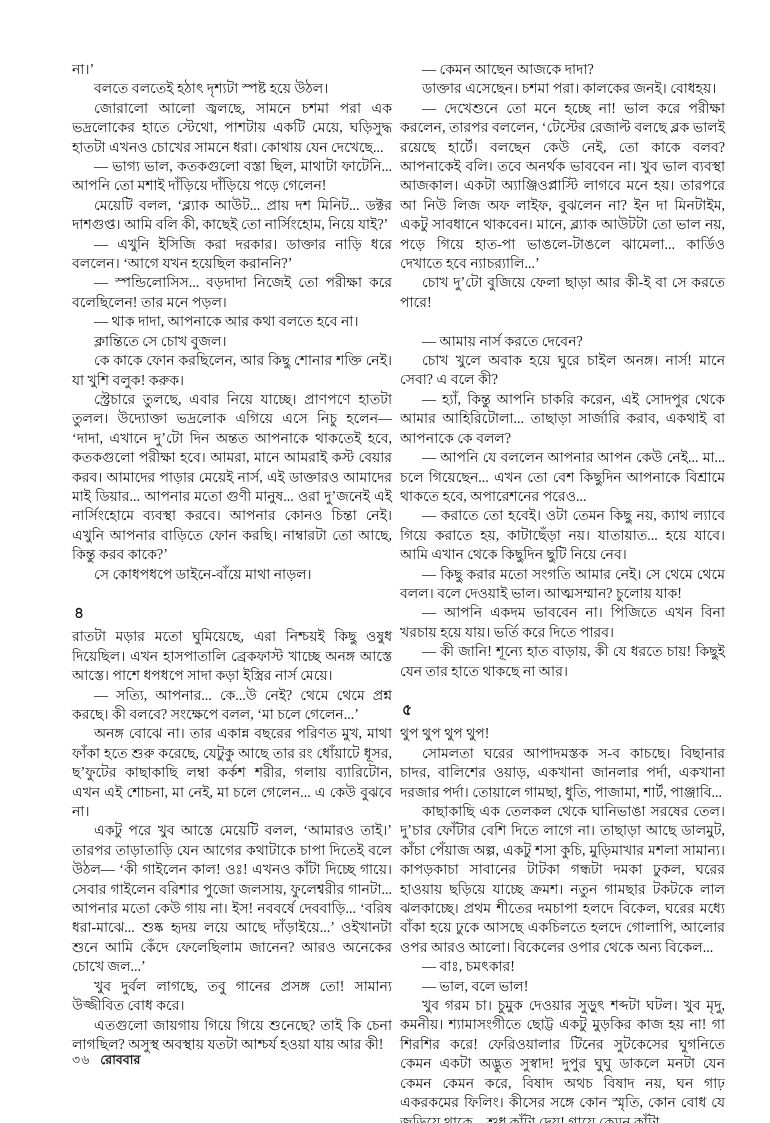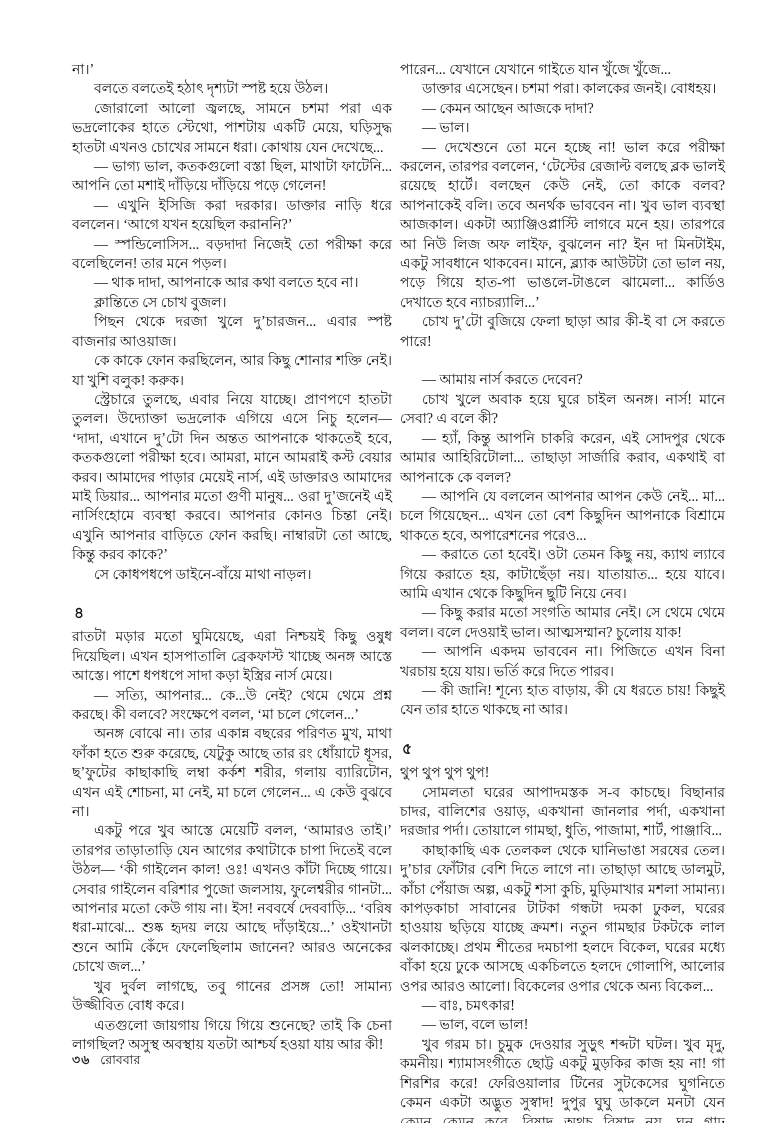--- a/index.html
+++ b/index.html
@@ -40,56 +40,54 @@
   .spacer { height: 19.4px; }
   .footer {
     position: absolute;
     left: 72px;
     top: 1052px;
     font-size: 12.5px;
     line-height: 16px;
     color: #1c1c1c;
   }
   .footer .page-number {
-    font-weight: 700;
+    font-weight: 400;
     margin-right: 10px;
     letter-spacing: 1px;
   }
-  .footer .magazine-name { font-weight: 400; }
+  .footer .magazine-name { font-weight: 700; }
 </style>
 </head>
 <body>
 
 <div class="page">
   <div class="column column-left">
       <p class="para">না।’</p>
       <p class="para indent">বলতে বলতেই হঠাৎ দৃশ্যটা স্পষ্ট হয়ে উঠল।</p>
       <p class="para indent">জোরালো আলো জ্বলছে, সামনে চশমা পরা এক ভদ্রলোকের হাতে স্টেথো, পাশটায় একটি মেয়ে, ঘড়িসুদ্ধ হাতটা এখনও চোখের সামনে ধরা। কোথায় যেন দেখেছে...</p>
       <p class="para indent">— ভাগ্য ভাল, কতকগুলো বস্তা ছিল, মাথাটা ফাটেনি... আপনি তো মশাই দাঁড়িয়ে দাঁড়িয়ে পড়ে গেলেন!</p>
+      <p class="para indent">মেয়েটি বলল, ‘ব্ল্যাক আউট... প্রায় দশ মিনিট... ডক্টর দাশগুপ্ত। আমি বলি কী, কাছেই তো নার্সিংহোম, নিয়ে যাই?’</p>
       <p class="para indent">— এখুনি ইসিজি করা দরকার। ডাক্তার নাড়ি ধরে বললেন। ‘আগে যখন হয়েছিল করাননি?’</p>
       <p class="para indent">— স্পন্ডিলোসিস... বড়দাদা নিজেই তো পরীক্ষা করে বলেছিলেন! তার মনে পড়ল।</p>
       <p class="para indent">— থাক দাদা, আপনাকে আর কথা বলতে হবে না।</p>
       <p class="para indent">ক্লান্তিতে সে চোখ বুজল।</p>
-      <p class="para indent">পিছন থেকে দরজা খুলে দু’চারজন... এবার স্পষ্ট বাজনার আওয়াজ।</p>
       <p class="para indent">কে কাকে ফোন করছিলেন, আর কিছু শোনার শক্তি নেই। যা খুশি বলুক! করুক।</p>
       <p class="para indent">স্ট্রেচারে তুলছে, এবার নিয়ে যাচ্ছে। প্রাণপণে হাতটা তুলল। উদ্যোক্তা ভদ্রলোক এগিয়ে এসে নিচু হলেন— ‘দাদা, এখানে দু’টো দিন অন্তত আপনাকে থাকতেই হবে, কতকগুলো পরীক্ষা হবে। আমরা, মানে আমরাই কস্ট বেয়ার করব। আমাদের পাড়ার মেয়েই নার্স, এই ডাক্তারও আমাদের মাই ডিয়ার... আপনার মতো গুণী মানুষ... ওরা দু’জনেই এই নার্সিংহোমে ব্যবস্থা করবে। আপনার কোনও চিন্তা নেই। এখুনি আপনার বাড়িতে ফোন করছি। নাম্বারটা তো আছে, কিন্তু করব কাকে?’</p>
       <p class="para indent">সে কোধপধপে ডাইনে-বাঁয়ে মাথা নাড়ল।</p>
       <div class="section-number">৪</div>
       <p class="para">রাতটা মড়ার মতো ঘুমিয়েছে, এরা নিশ্চয়ই কিছু ওষুধ দিয়েছিল। এখন হাসপাতালি ব্রেকফাস্ট খাচ্ছে অনঙ্গ আস্তে আস্তে। পাশে ধপধপে সাদা কড়া ইস্ত্রির নার্স মেয়ে।</p>
       <p class="para indent">— সত্যি, আপনার... কে...উ নেই? থেমে থেমে প্রশ্ন করছে। কী বলবে? সংক্ষেপে বলল, ‘মা চলে গেলেন...’</p>
       <p class="para indent">অনঙ্গ বোঝে না। তার একান্ন বছরের পরিণত মুখ, মাথা ফাঁকা হতে শুরু করেছে, যেটুকু আছে তার রং ধোঁয়াটে ধূসর, ছ’ফুটের কাছাকাছি লম্বা কর্কশ শরীর, গলায় ব্যারিটোন, এখন এই শোচনা, মা নেই, মা চলে গেলেন... এ কেউ বুঝবে না।</p>
       <p class="para indent">একটু পরে খুব আস্তে মেয়েটি বলল, ‘আমারও তাই।’ তারপর তাড়াতাড়ি যেন আগের কথাটাকে চাপা দিতেই বলে উঠল— ‘কী গাইলেন কাল! ওঃ! এখনও কাঁটা দিচ্ছে গায়ে। সেবার গাইলেন বরিশার পুজো জলসায়, ফুলেশ্বরীর গানটা... আপনার মতো কেউ গায় না। ইস! নববর্ষে দেববাড়ি... ‘বরিষ ধরা-মাঝে... শুষ্ক হৃদয় লয়ে আছে দাঁড়াইয়ে...’ ওইখানটা শুনে আমি কেঁদে ফেলেছিলাম জানেন? আরও অনেকের চোখে জল...’</p>
       <p class="para indent">খুব দুর্বল লাগছে, তবু গানের প্রসঙ্গ তো! সামান্য উজ্জীবিত বোধ করে।</p>
       <p class="para indent">এতগুলো জায়গায় গিয়ে গিয়ে শুনেছে? তাই কি চেনা লাগছিল? অসুস্থ অবস্থায় যতটা আশ্চর্য হওয়া যায় আর কী!</p>
     </div>
   <div class="column column-right">
-      <p class="para">পারেন... যেখানে যেখানে গাইতে যান খুঁজে খুঁজে...</p>
+      <p class="para indent">— কেমন আছেন আজকে দাদা?</p>
       <p class="para indent">ডাক্তার এসেছেন। চশমা পরা। কালকের জনই। বোধহয়।</p>
-      <p class="para indent">— কেমন আছেন আজকে দাদা?</p>
-      <p class="para indent">— ভাল।</p>
       <p class="para indent">— দেখেশুনে তো মনে হচ্ছে না! ভাল করে পরীক্ষা করলেন, তারপর বললেন, ‘টেস্টের রেজাল্ট বলছে ব্লক ভালই রয়েছে হার্টে। বলছেন কেউ নেই, তো কাকে বলব? আপনাকেই বলি। তবে অনর্থক ভাববেন না। খুব ভাল ব্যবস্থা আজকাল। একটা অ্যাঞ্জিওপ্লাস্টি লাগবে মনে হয়। তারপরে আ নিউ লিজ অফ লাইফ, বুঝলেন না? ইন দা মিনটাইম, একটু সাবধানে থাকবেন। মানে, ব্ল্যাক আউটটা তো ভাল নয়, পড়ে গিয়ে হাত-পা ভাঙলে-টাঙলে ঝামেলা... কার্ডিও দেখাতে হবে ন্যাচর‍্যালি...’</p>
       <p class="para indent">চোখ দু’টো বুজিয়ে ফেলা ছাড়া আর কী-ই বা সে করতে পারে!</p>
       <div class="spacer"></div>
       <p class="para indent">— আমায় নার্স করতে দেবেন?</p>
       <p class="para indent">চোখ খুলে অবাক হয়ে ঘুরে চাইল অনঙ্গ। নার্স! মানে সেবা? এ বলে কী?</p>
       <p class="para indent">— হ্যাঁ, কিন্তু আপনি চাকরি করেন, এই সোদপুর থেকে আমার আহিরিটোলা... তাছাড়া সার্জারি করাব, একথাই বা আপনাকে কে বলল?</p>
       <p class="para indent">— আপনি যে বললেন আপনার আপন কেউ নেই... মা... চলে গিয়েছেন... এখন তো বেশ কিছুদিন আপনাকে বিশ্রামে থাকতে হবে, অপারেশনের পরেও...</p>
       <p class="para indent">— করাতে তো হবেই। ওটা তেমন কিছু নয়, ক্যাথ ল্যাবে গিয়ে করাতে হয়, কাটাছেঁড়া নয়। যাতায়াত... হয়ে যাবে। আমি এখান থেকে কিছুদিন ছুটি নিয়ে নেব।</p>
       <p class="para indent">— কিছু করার মতো সংগতি আমার নেই। সে থেমে থেমে বলল। বলে দেওয়াই ভাল। আত্মসম্মান? চুলোয় যাক!</p>
       <p class="para indent">— আপনি একদম ভাববেন না। পিজিতে এখন বিনা খরচায় হয়ে যায়। ভর্তি করে দিতে পারব।</p>

